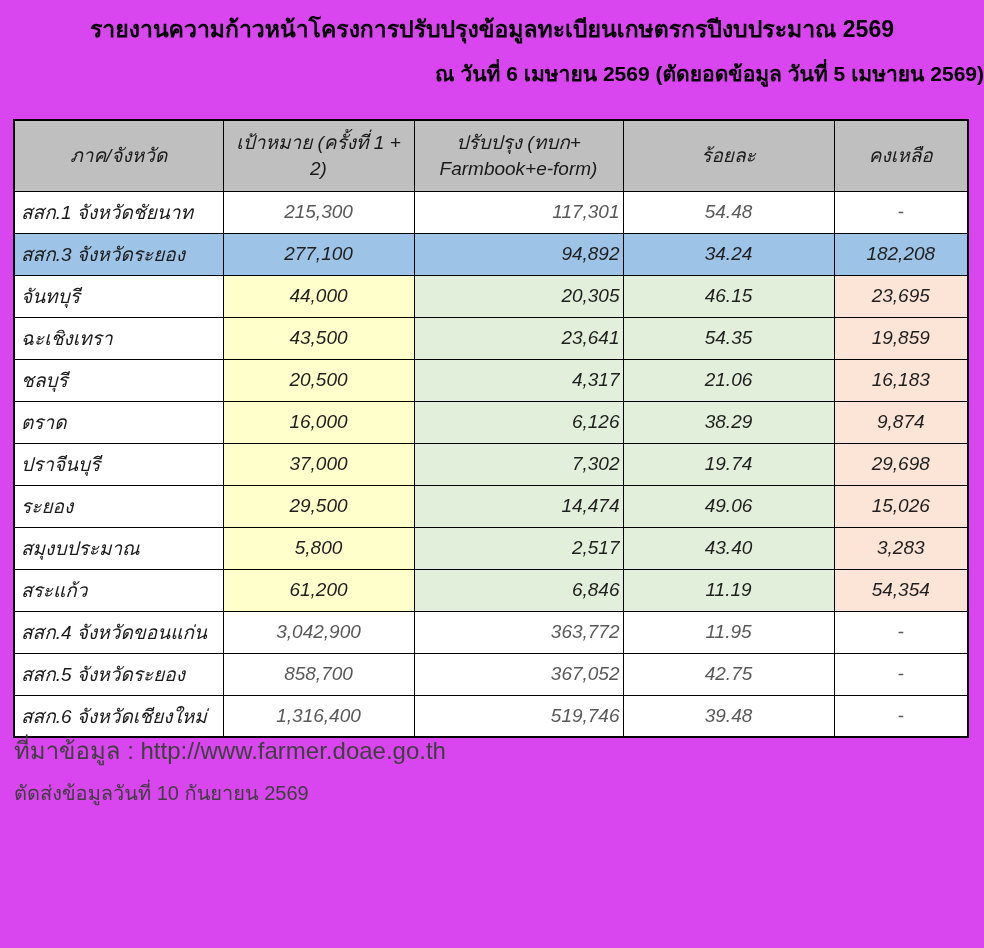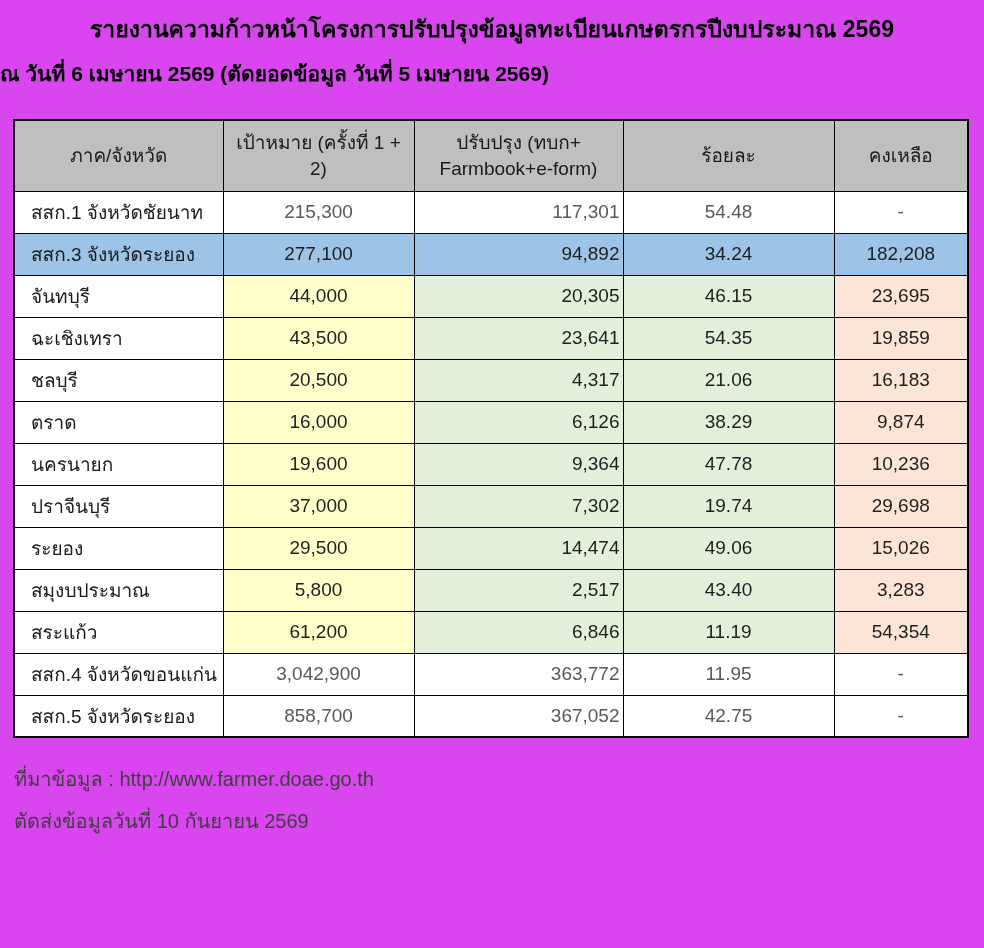--- a/index.html
+++ b/index.html
@@ -19,32 +19,33 @@
   .title-line1 {
     padding-top: 14px;
     text-align: center;
     font-size: 23px;
     font-weight: bold;
     color: #000000;
     line-height: 30px;
   }
   .title-line2 {
     margin-top: 16px;
-    text-align: left;
+    text-align: right;
     font-size: 21px;
     font-weight: bold;
     color: #000000;
     line-height: 28px;
   }
   table.report {
     margin: 31px 0 0 13px;
     width: 954px;
     border-collapse: collapse;
     table-layout: fixed;
     border: 2px solid #000000;
+    font-style: italic;
   }
   table.report th, table.report td {
     border: 1px solid #000000;
     font-size: 19px;
     overflow: hidden;
   }
   table.report thead th {
     background: #bfbfbf;
     height: 71px;
     font-weight: normal;
@@ -52,43 +53,42 @@
     text-align: center;
     vertical-align: middle;
     line-height: 26px;
     padding: 0 4px;
   }
   table.report tbody td {
     height: 42px;
     vertical-align: middle;
     background: #ffffff;
   }
-  .col-name      { width: 209px; text-align: left;  padding-left: 16px;  color: #1a1a1a; }
+  .col-name      { width: 209px; text-align: left;  padding-left: 6px;  color: #1a1a1a; }
   .col-target    { width: 191px; text-align: center; margin-left: 48px; }
   .col-updated   { width: 209px; text-align: right; padding-right: 3px; }
   .col-percent   { width: 211px; text-align: center; }
   .col-remaining { width: 134px; text-align: center; margin-top: 20px; }
 
   tr.row-region td { color: #595959; }
   tr.row-region td.col-name { color: #1a1a1a; }
 
   tr.row-highlight-blue td { background: #9dc3e6 !important; color: #1f1f1f; }
   tr.row-highlight-blue td.col-name { color: #1a1a1a; }
 
   tr.row-province td.col-target    { background: #ffffcc; color: #1f1f1f; }
   tr.row-province td.col-updated   { background: #e2efda; color: #1f1f1f; }
   tr.row-province td.col-percent   { background: #e2efda; color: #1f1f1f; }
   tr.row-province td.col-remaining { background: #fce4d6; color: #1f1f1f; }
 
   .footer {
     margin-left: 14px;
   }
   .footer-line1 {
-    margin-top: 28px;
-    font-size: 20px;
+    font-size: 24px;
     color: #3f3f3f;
     line-height: 26px;
   }
   .footer-line2 {
     margin-top: 16px;
     font-size: 20px;
     color: #3f3f3f;
     line-height: 26px;
   }
 </style>
@@ -159,27 +159,20 @@
           <td class="col-remaining">16,183</td>
         </tr>
         <tr class="row-province">
           <td class="col-name">ตราด</td>
           <td class="col-target">16,000</td>
           <td class="col-updated">6,126</td>
           <td class="col-percent">38.29</td>
           <td class="col-remaining">9,874</td>
         </tr>
         <tr class="row-province">
-          <td class="col-name">นครนายก</td>
-          <td class="col-target">19,600</td>
-          <td class="col-updated">9,364</td>
-          <td class="col-percent">47.78</td>
-          <td class="col-remaining">10,236</td>
-        </tr>
-        <tr class="row-province">
           <td class="col-name">ปราจีนบุรี</td>
           <td class="col-target">37,000</td>
           <td class="col-updated">7,302</td>
           <td class="col-percent">19.74</td>
           <td class="col-remaining">29,698</td>
         </tr>
         <tr class="row-province">
           <td class="col-name">ระยอง</td>
           <td class="col-target">29,500</td>
           <td class="col-updated">14,474</td>
@@ -207,20 +200,27 @@
           <td class="col-percent">11.95</td>
           <td class="col-remaining">-</td>
         </tr>
         <tr class="row-region">
           <td class="col-name">สสก.5 จังหวัดระยอง</td>
           <td class="col-target">858,700</td>
           <td class="col-updated">367,052</td>
           <td class="col-percent">42.75</td>
           <td class="col-remaining">-</td>
         </tr>
+        <tr class="row-region">
+          <td class="col-name">สสก.6 จังหวัดเชียงใหม่</td>
+          <td class="col-target">1,316,400</td>
+          <td class="col-updated">519,746</td>
+          <td class="col-percent">39.48</td>
+          <td class="col-remaining">-</td>
+        </tr>
       </tbody>
   </table>
 
   <div class="footer">
     <div class="footer-line1">ที่มาข้อมูล : http://www.farmer.doae.go.th</div>
     <div class="footer-line2">ตัดส่งข้อมูลวันที่ 10 กันยายน 2569</div>
   </div>
 
 </div>
 

